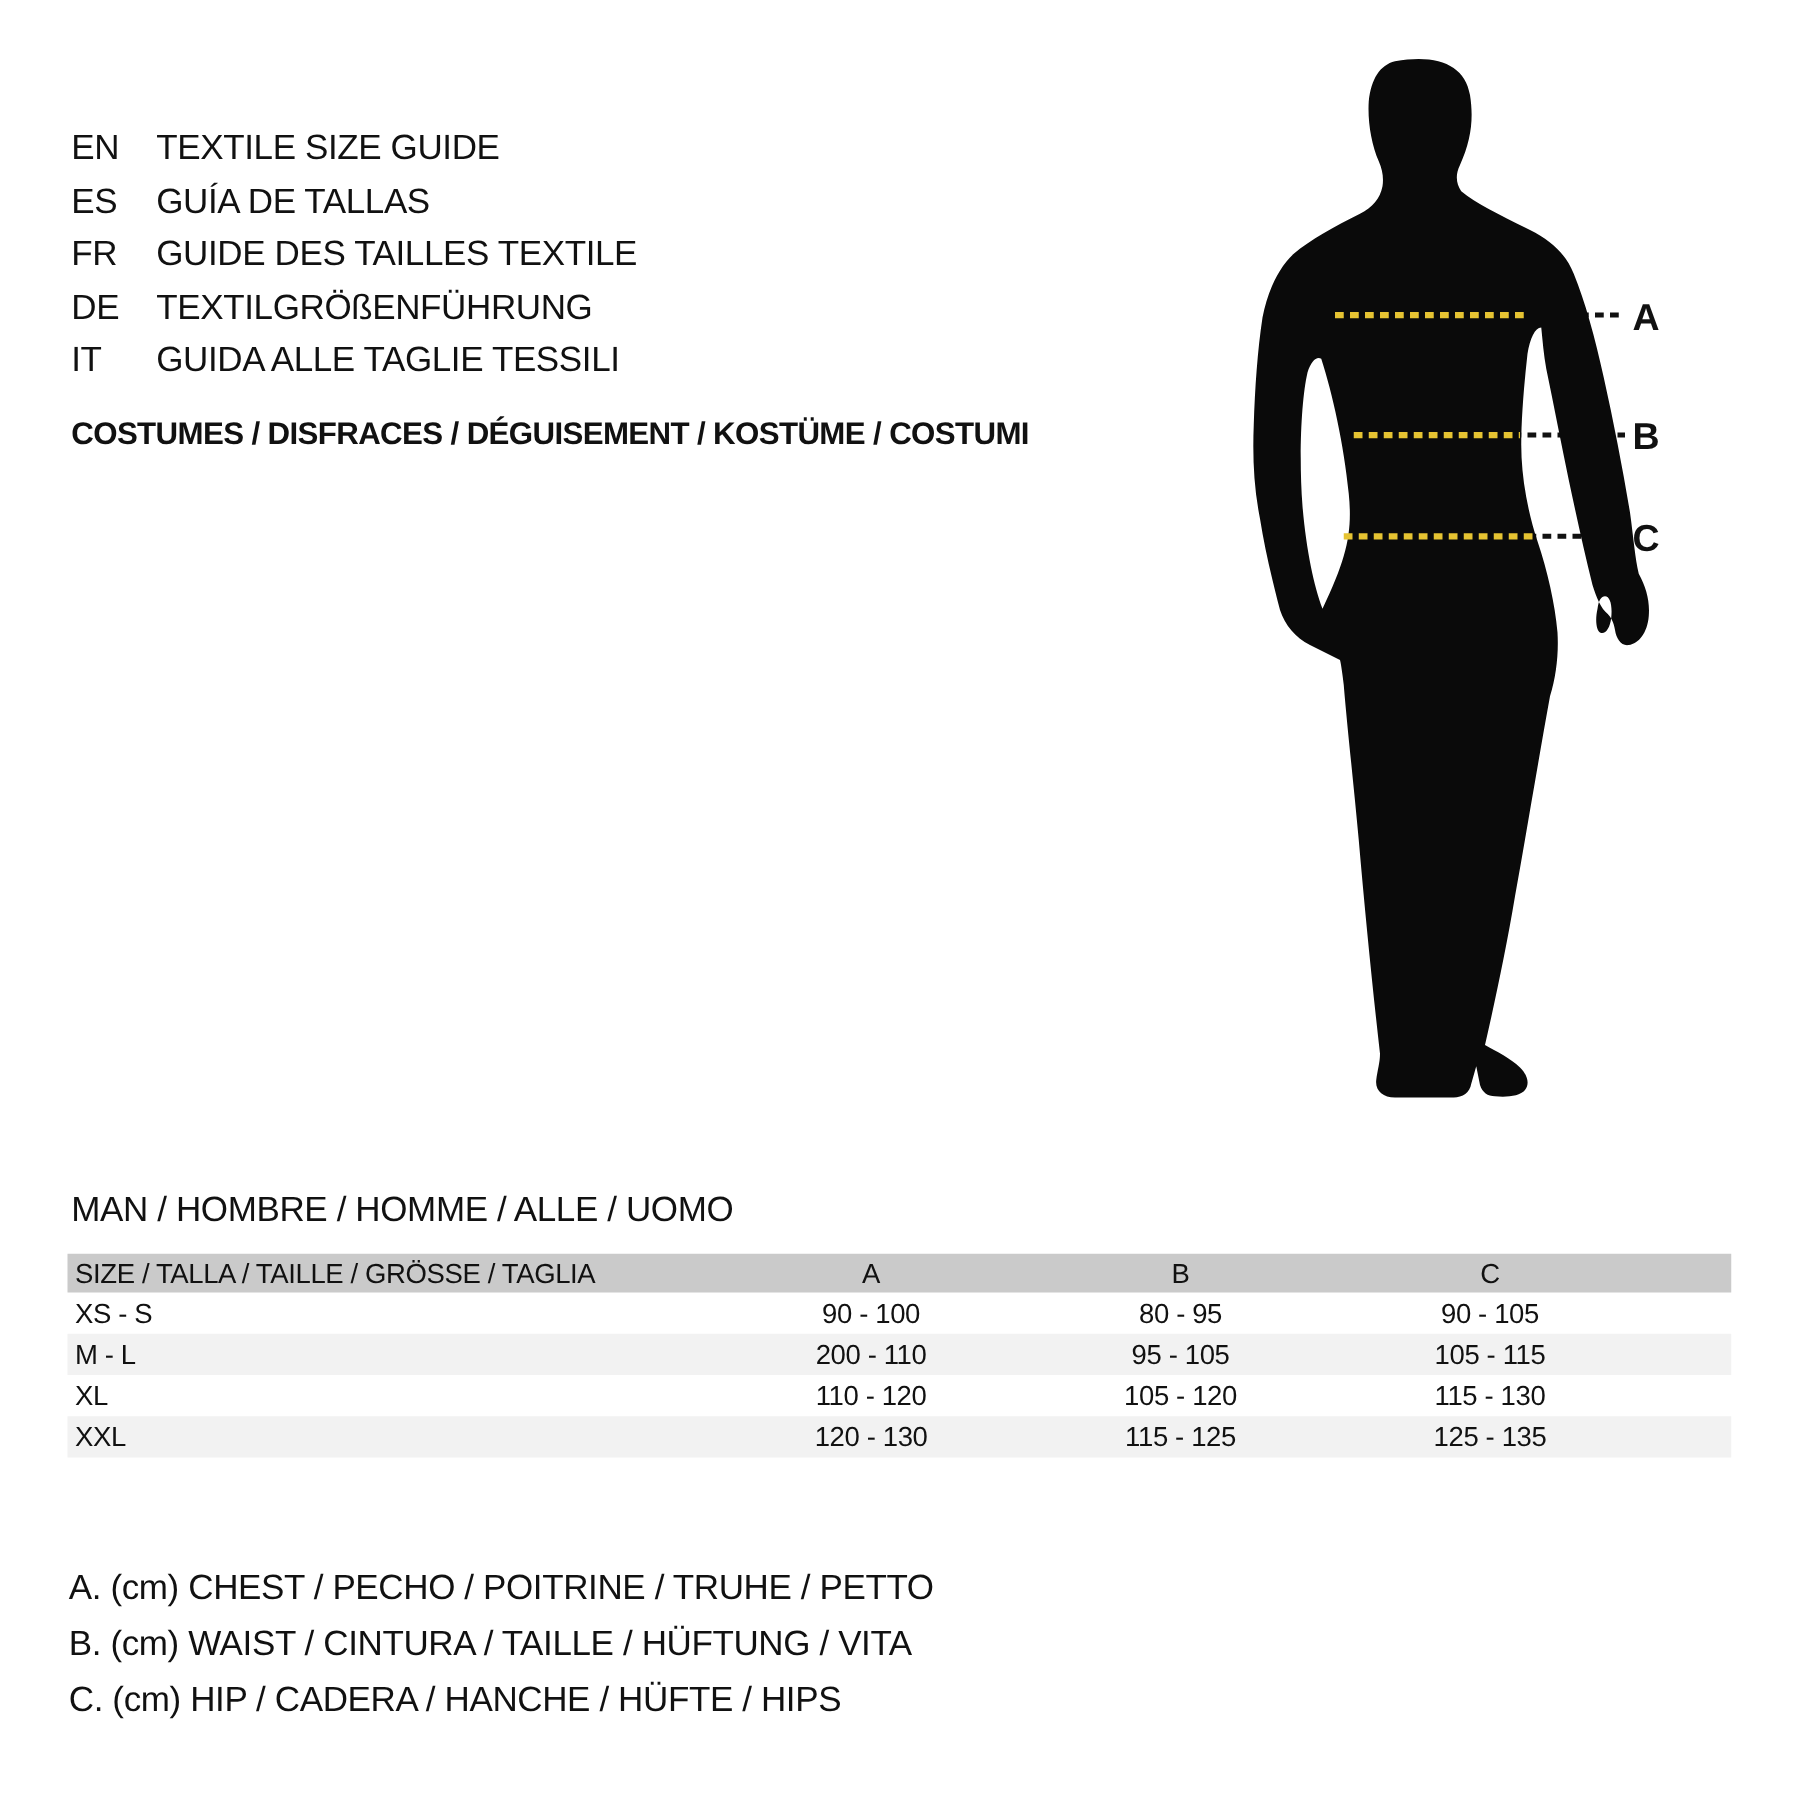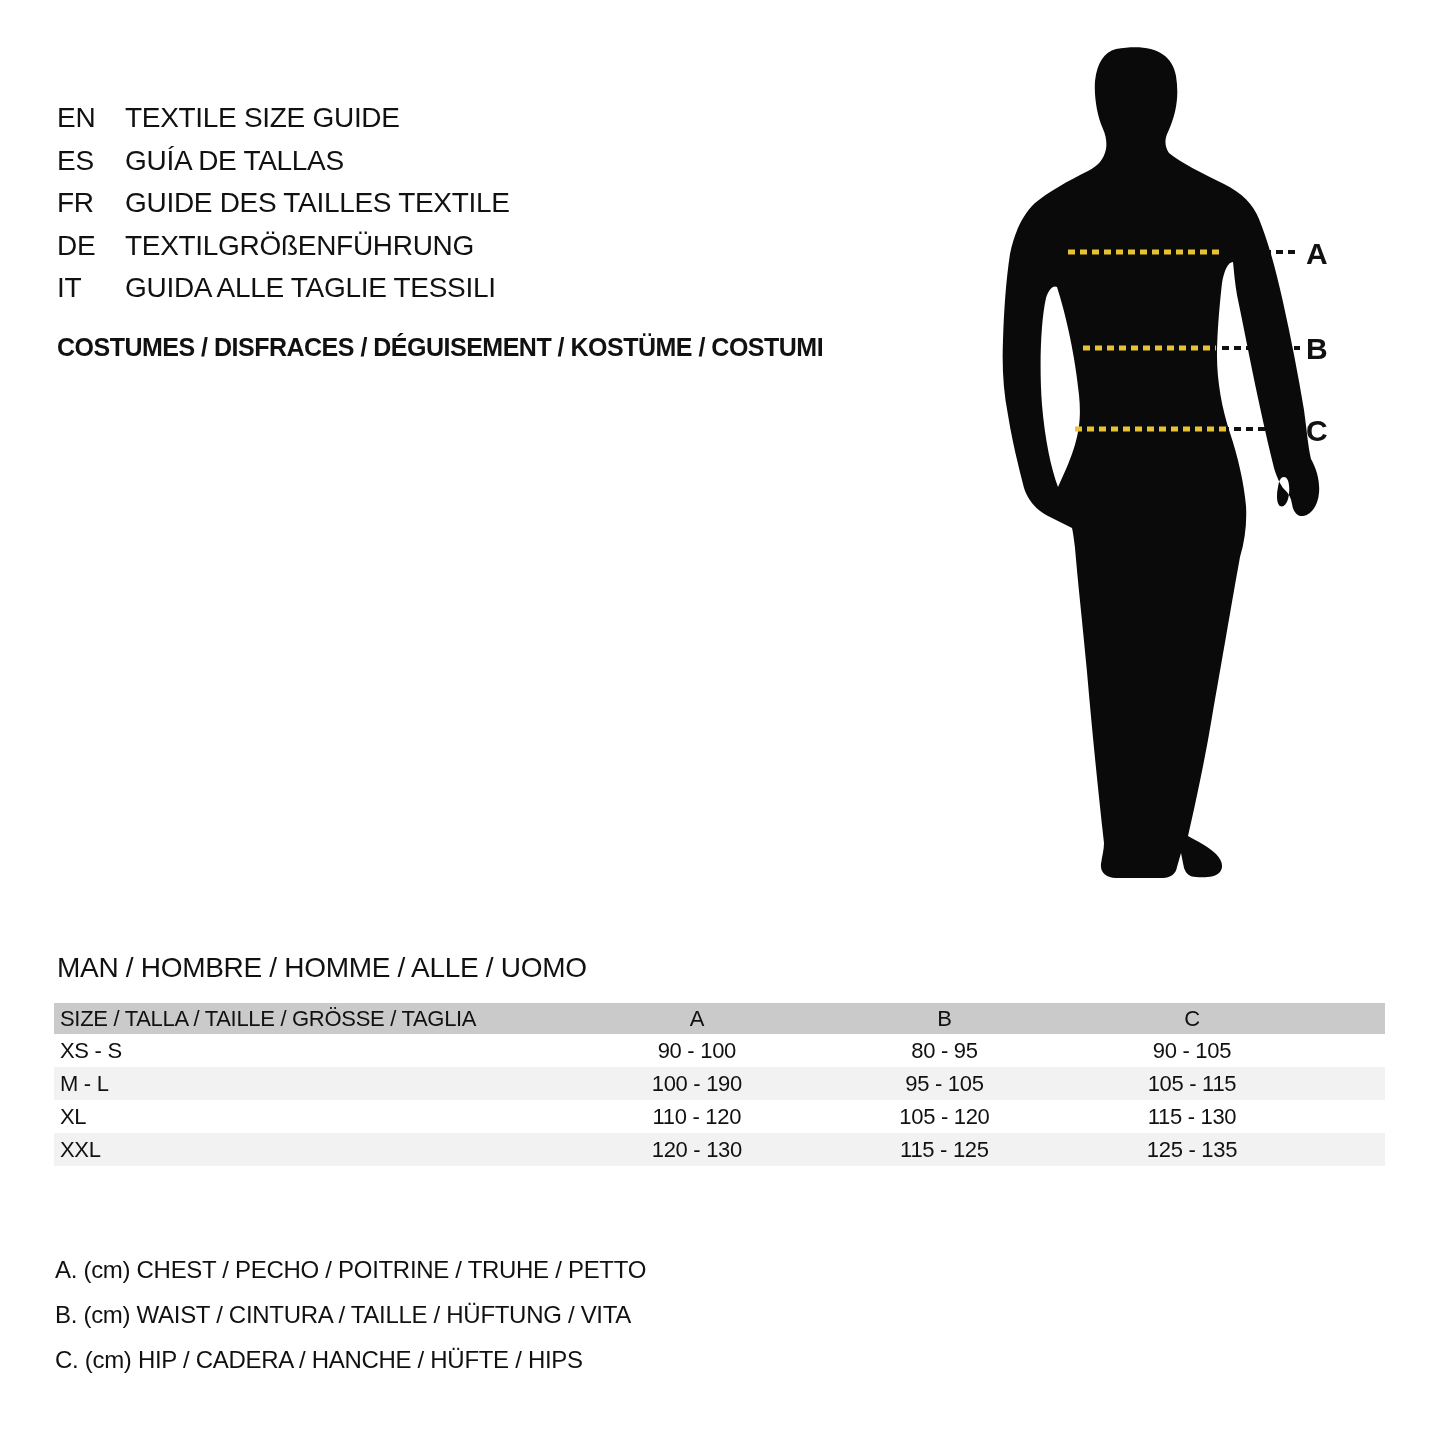--- a/index.html
+++ b/index.html
@@ -38,21 +38,21 @@
     align-items:center;
     height:33px;font-size:22px;
   }
   .t-head{height:31px;background:#cacaca;}
   .t-row.stripe{background:#f2f2f2;}
   .c-label{padding-left:6px;white-space:nowrap;}
   .c-val{text-align:center;white-space:nowrap;}
 
   
   .legend{position:absolute;left:55px;top:1247px;}
-  .legend-line{height:45px;display:flex;align-items:center;font-size:24px;white-space:nowrap;}
+  .legend-line{height:45px;display:flex;align-items:center;font-size:28px;white-space:nowrap;}
 </style>
 </head>
 <body>
 
 <div class="canvas">
 
   <div class="languages">
     <div class="lang-row">
       <span class="lang-code">EN</span>
       <span class="lang-label">TEXTILE SIZE GUIDE</span>
@@ -168,21 +168,21 @@
     </div>
     <div class="t-row">
       <span class="c-label">XS - S</span>
       <span class="c-val">90 - 100</span>
       <span class="c-val">80 - 95</span>
       <span class="c-val">90 - 105</span>
       <span></span>
     </div>
     <div class="t-row stripe">
       <span class="c-label">M - L</span>
-      <span class="c-val">100 - 190</span>
+      <span class="c-val">200 - 110</span>
       <span class="c-val">95 - 105</span>
       <span class="c-val">105 - 115</span>
       <span></span>
     </div>
     <div class="t-row">
       <span class="c-label">XL</span>
       <span class="c-val">110 - 120</span>
       <span class="c-val">105 - 120</span>
       <span class="c-val">115 - 130</span>
       <span></span>

